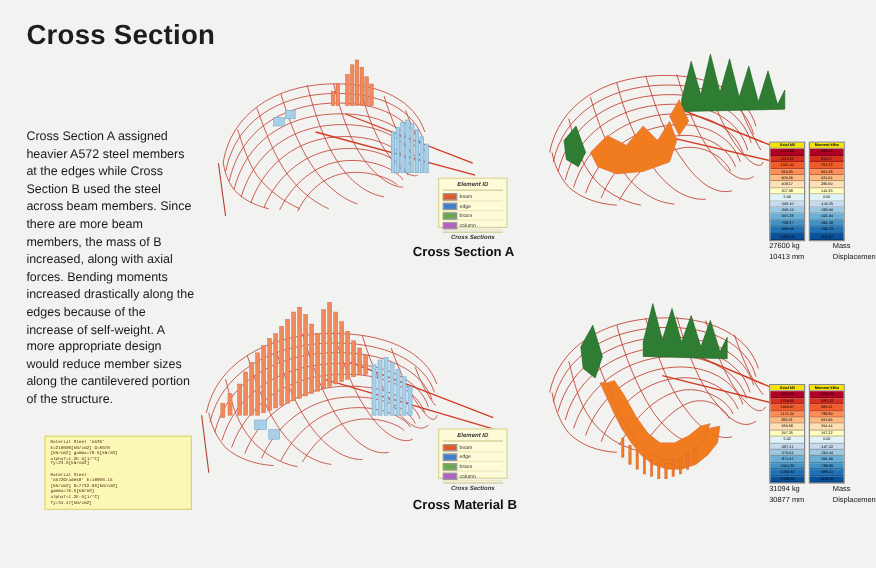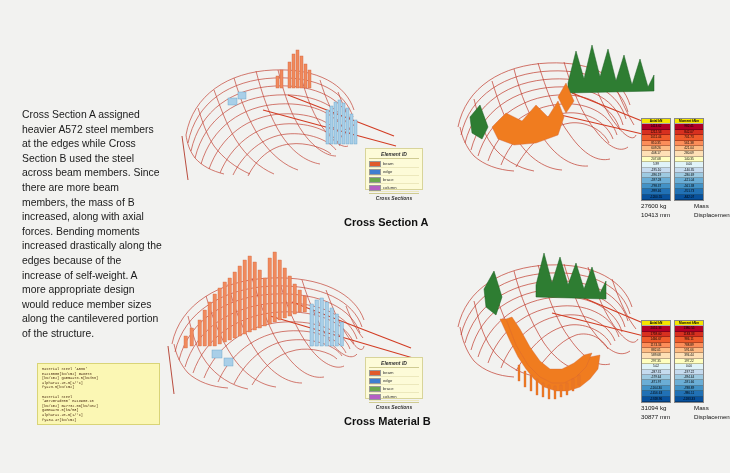--- a/index.html
+++ b/index.html
@@ -22,21 +22,21 @@
   
   .body-text{
     position:absolute;left:22px;top:108px;width:140px;
     font-size:10.4px;line-height:14.6px;color:#1a1a1a;
   }
 
   
   .fig-caption{
     position:absolute;font-size:11px;font-weight:700;color:#111;
   }
-  #capA{left:344px;top:216px;}
+  #capA{left:344px;top:204px;}
   #capB{left:344px;top:415px;}
 
   
   .elem-legend{
     position:absolute;
     background:#fdfbd8;
     border:1px solid #d8d49a;
     font-size:4.2px;
     color:#333;
     padding:2px 3px;
@@ -99,20 +99,21 @@
   #figB{left:150px;top:232px;width:265px;height:185px;}
   #figC{left:440px;top:35px;width:225px;height:165px;}
   #figD{left:440px;top:245px;width:225px;height:175px;}
   .figure svg{display:block;width:100%;height:100%;}
 </style>
 </head>
 <body>
 
 <div id="page">
 
+  <div class="page-title">Cross Section</div>
 
   <div class="body-text">Cross Section A assigned heavier A572 steel members at the edges while Cross Section B used the steel across beam members. Since there are more beam members, the mass of B increased, along with axial forces. Bending moments increased drastically along the edges because of the increase of self-weight. A more appropriate design would reduce member sizes along the cantilevered portion of the structure.</div>
 
   <div class="figure" id="figA">
     <svg viewBox="0 0 230 160" xmlns="http://www.w3.org/2000/svg">
       <defs>
         <g id="meshA"></g>
       </defs>
 
       <g stroke="#c0392b" fill="none" stroke-width="0.7" opacity="0.95">

